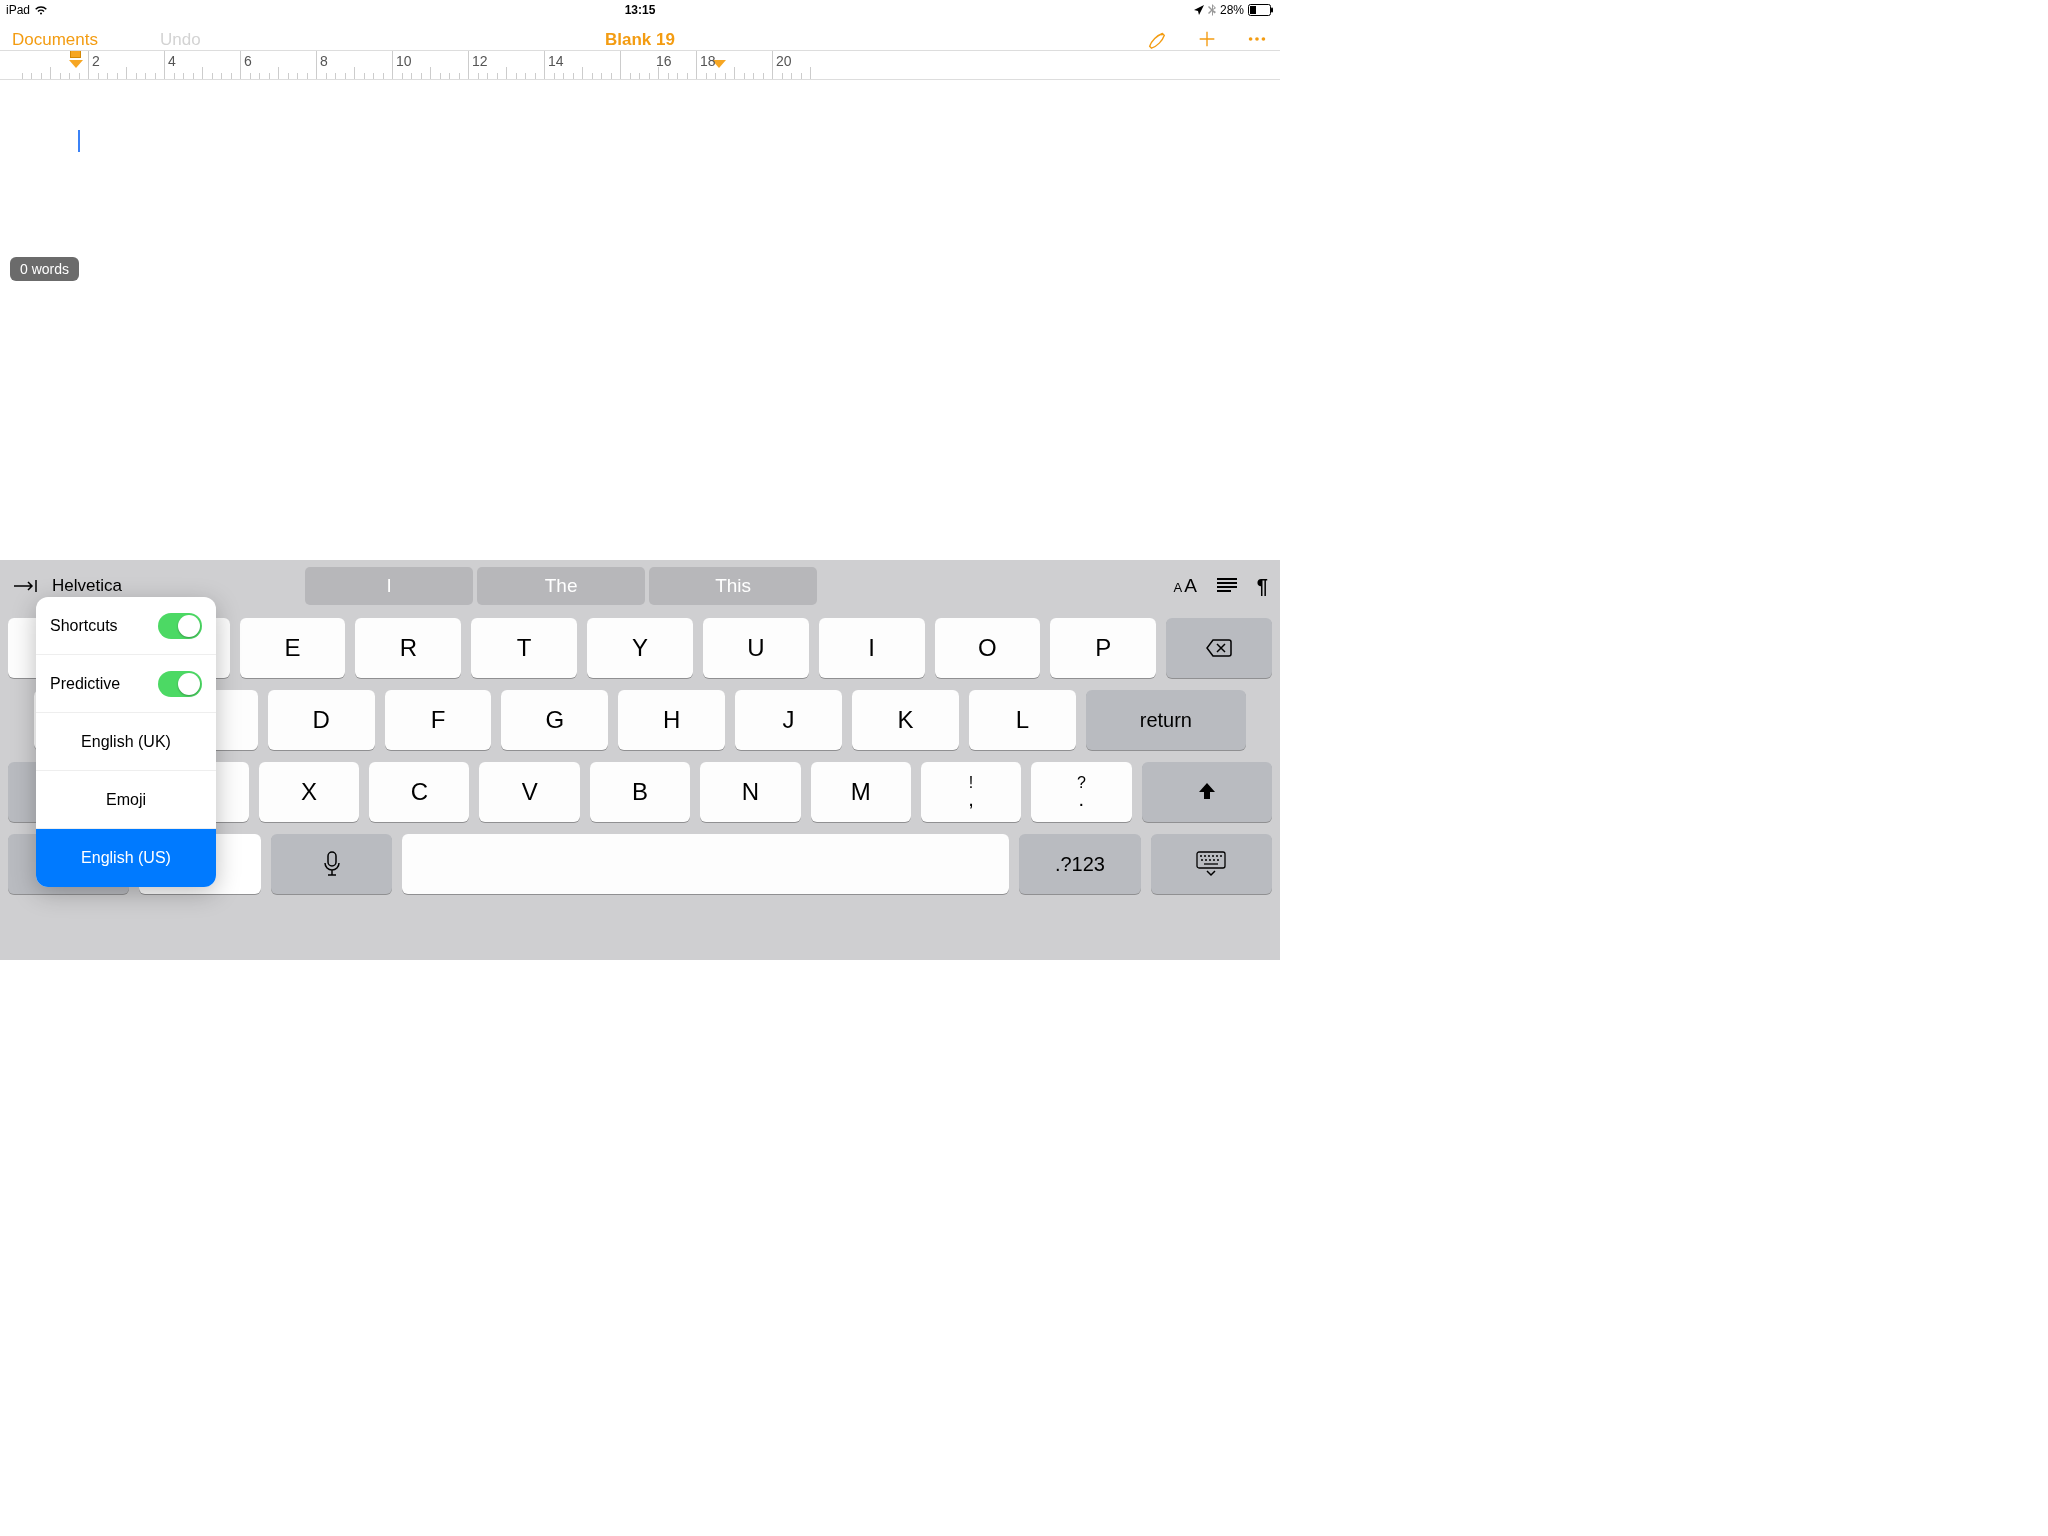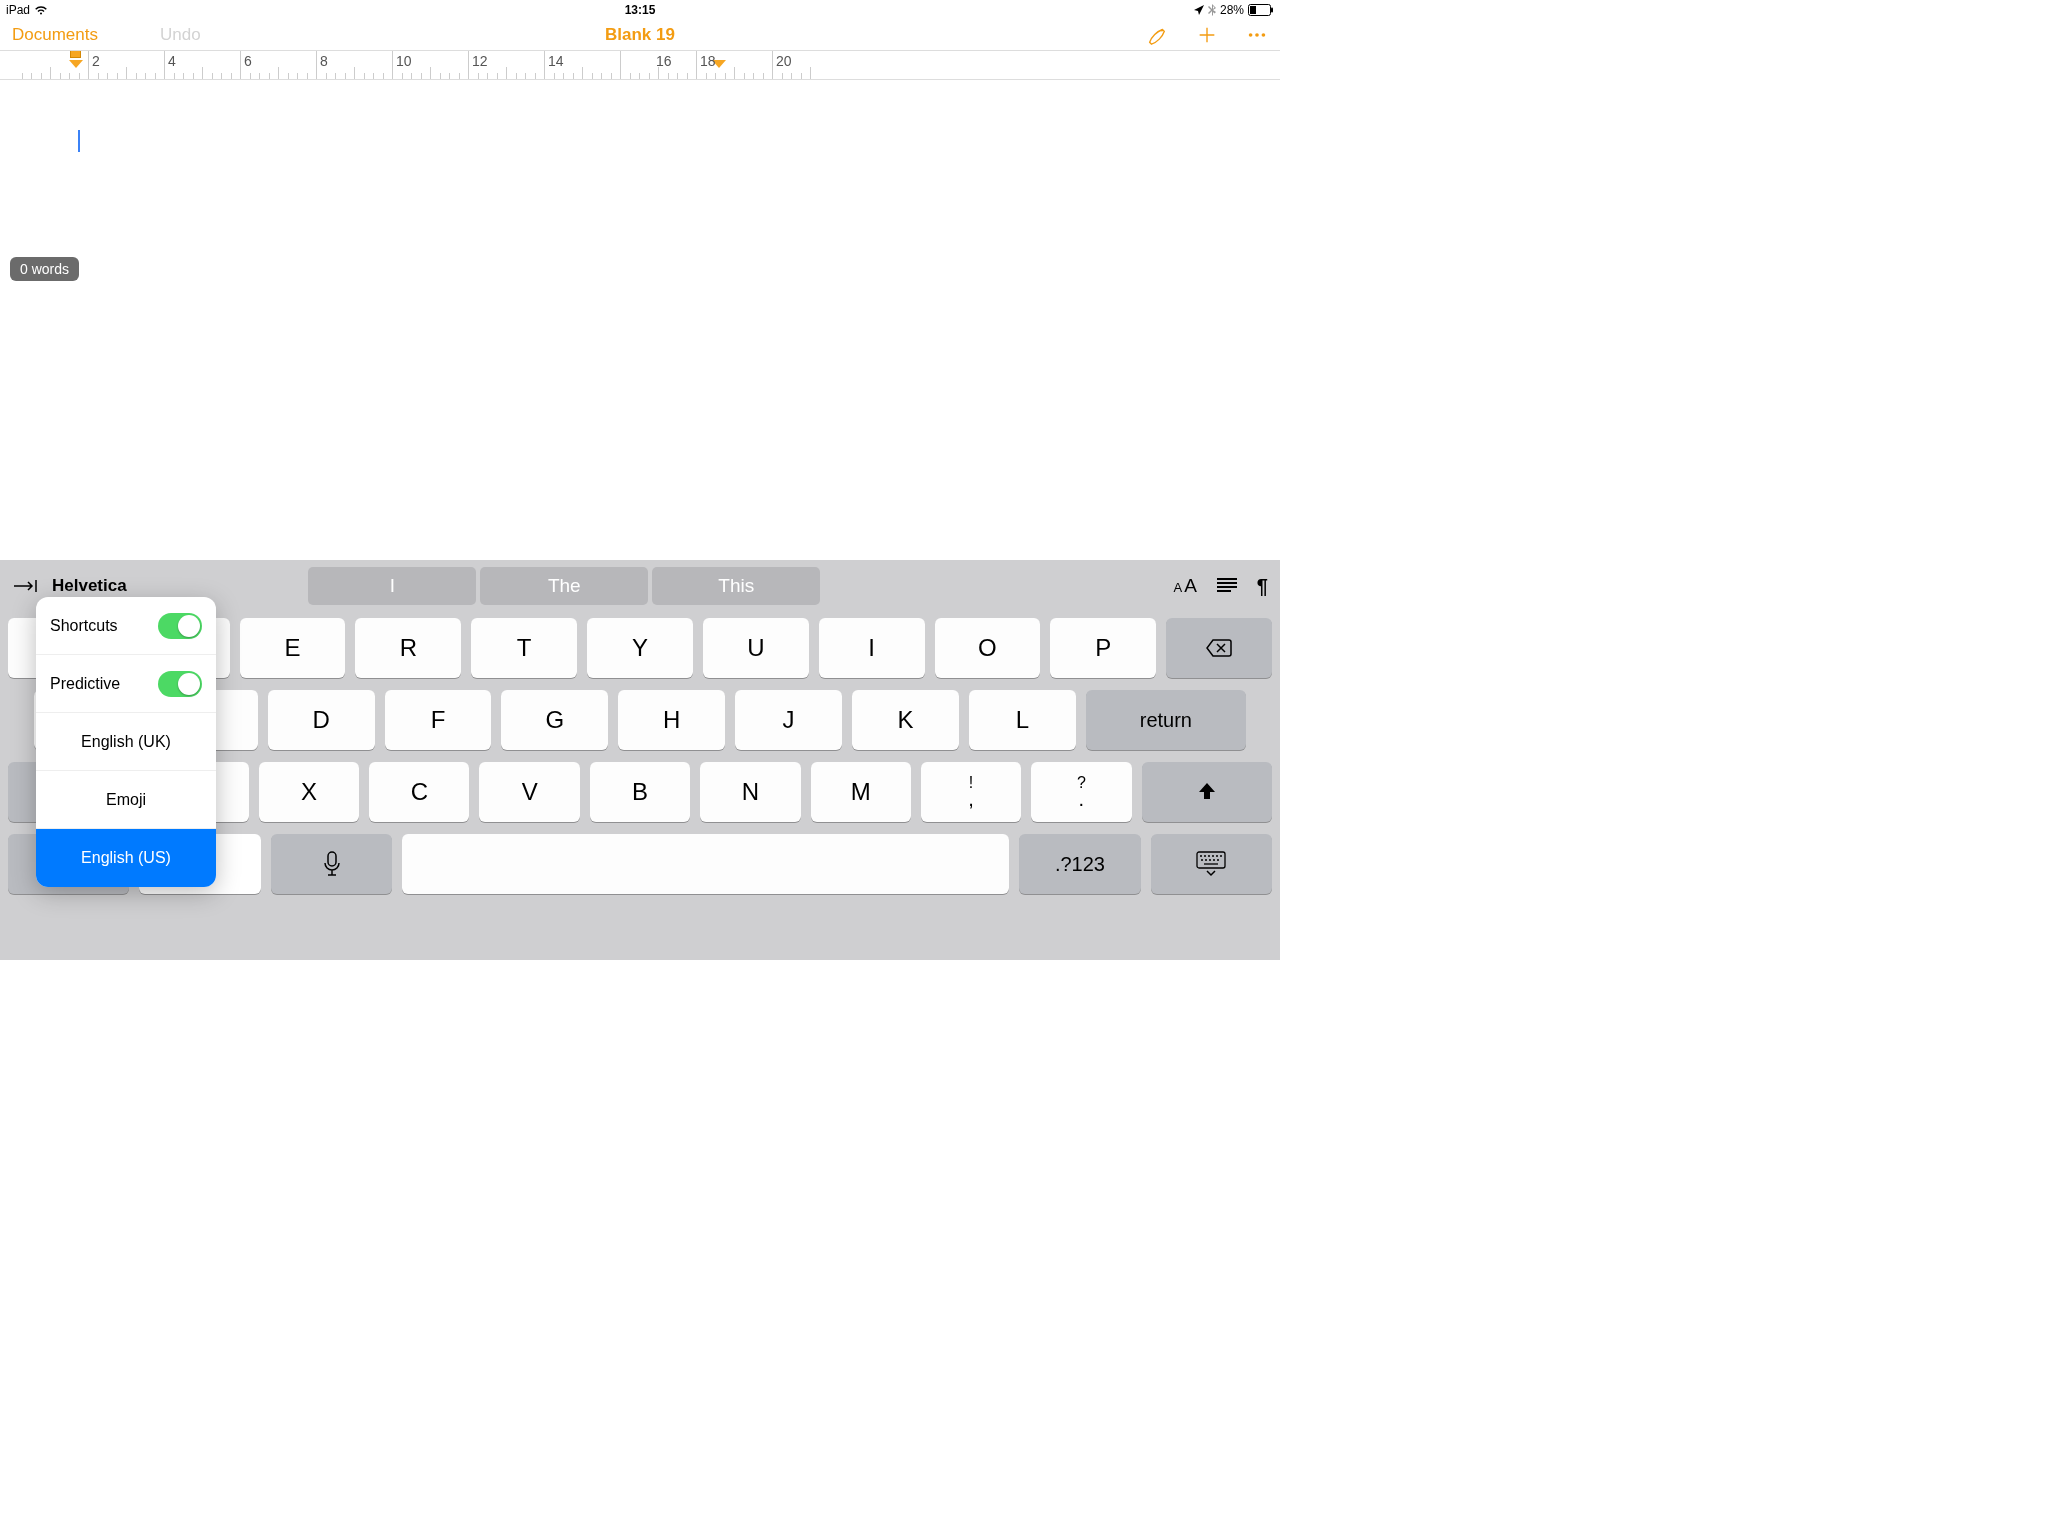--- a/index.html
+++ b/index.html
@@ -4,21 +4,21 @@
 <style>
 * { margin: 0; padding: 0; box-sizing: border-box; font-family: -apple-system, "Helvetica Neue", Helvetica, Arial, sans-serif; }
 html, body { width: 1280px; height: 960px; background: #fff; overflow: hidden; position: relative; }
 
 
 .status-bar { height: 20px; display: flex; align-items: center; justify-content: space-between; padding: 0 6px; font-size: 12px; color: #000; }
 .status-left, .status-right { display: flex; align-items: center; gap: 4px; }
 .status-center { position: absolute; left: 50%; transform: translateX(-50%); font-weight: 600; }
 
 
-.toolbar { height: 30px; display: flex; align-items: center; padding: 0 12px; position: relative; }
+.toolbar { height: 30px; display: flex; align-items: flex-end; padding: 0 12px; position: relative; }
 .toolbar-left { display: flex; gap: 14px; font-size: 17px; }
 .toolbar-left .documents { color: #f39c12; }
 .toolbar-left .undo { color: #d3d3d3; margin-left: 48px; }
 .toolbar-title { position: absolute; left: 50%; transform: translateX(-50%); color: #f39c12; font-size: 17px; font-weight: 600; }
 .toolbar-right { margin-left: auto; display: flex; gap: 28px; align-items: center; color: #f39c12; }
 .toolbar-right svg { width: 22px; height: 22px; }
 
 
 .ruler { height: 30px; border-top: 1px solid #ddd; border-bottom: 1px solid #ddd; position: relative; background: #fff; font-size: 12px; color: #555; overflow: hidden; }
 .ruler-major { position: absolute; bottom: 0; width: 1px; height: 30px; background: #ccc; }
@@ -32,21 +32,21 @@
 
 .doc-area { height: 200px; background: #fff; position: relative; }
 .cursor { position: absolute; left: 78px; top: 50px; width: 2px; height: 22px; background: #3b82f6; }
 .word-count-badge { position: absolute; top: 257px; left: 10px; background: #6b6b6b; color: #fff; font-size: 14px; padding: 4px 10px; border-radius: 6px; }
 
 
 .kbd-region { position: absolute; bottom: 0; left: 0; right: 0; height: 400px; background: #cfcfd1; }
 
 
 .kbd-top { height: 52px; display: flex; align-items: center; padding: 0 12px; gap: 10px; }
-.kbd-top-left { display: flex; align-items: flex-end; gap: 10px; font-size: 17px; color: #000; font-weight: bold; }
+.kbd-top-left { display: flex; align-items: flex-end; gap: 10px; font-size: 17px; color: #000; }
 .tab-icon { width: 30px; height: 20px; display: flex; align-items: center; justify-content: center; font-size: 18px; }
 .suggestions { display: flex; gap: 4px; margin: 0 auto; }
 .suggestion { width: 168px; height: 38px; background: #b7b7ba; border-radius: 5px; display: flex; align-items: center; justify-content: center; color: #fff; font-size: 19px; }
 .kbd-top-right { display: flex; align-items: center; gap: 20px; font-size: 18px; margin-left: auto; }
 .font-size-icon { display: flex; align-items: baseline; gap: 2px; }
 .font-size-icon .small { font-size: 13px; }
 .font-size-icon .big { font-size: 19px; }
 
 
 .key-rows { padding: 6px 4px 6px 4px; }

